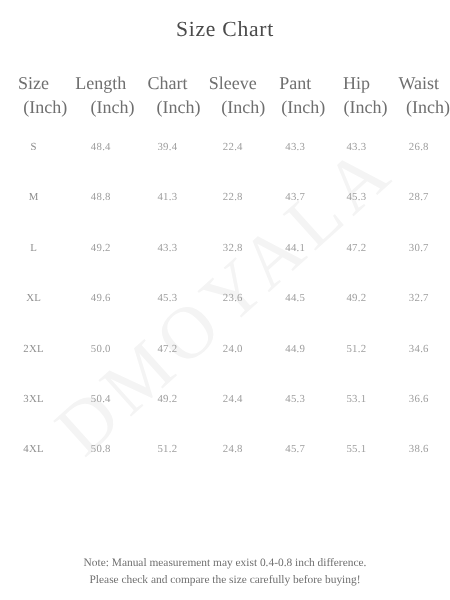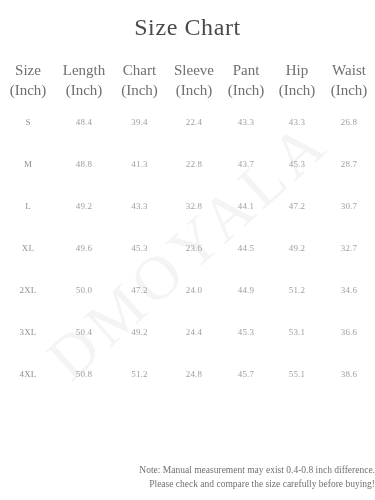--- a/index.html
+++ b/index.html
@@ -38,21 +38,21 @@
     font-weight: 400;
   }
 
   
   .title {
     position: absolute;
     top: 14px;
     left: 0;
     width: 375px;
     text-align: center;
-    font-size: 24px;
+    font-size: 18px;
     color: #4a4a4a;
     letter-spacing: 0.6px;
     z-index: 2;
   }
 
   
   .chart-table {
     position: absolute;
     top: 60px;
     left: 0;
@@ -70,20 +70,21 @@
     font-weight: 400;
   }
   .chart-table th {
     height: 38px;
     font-size: 15px;
     color: #6f6f6f;
     line-height: 1.35;
   }
   .chart-table th .unit {
     display: block;
+    text-align: right;
   }
   .chart-table td {
     height: 42px;
     font-size: 9px;
     color: #9e9e9e;
     letter-spacing: 0.2px;
   }
   .chart-table td.size-cell {
     color: #8f8f8f;
   }
@@ -96,21 +97,21 @@
   col.c4 { width: 50px; }
   col.c5 { width: 52px; }
   col.c6 { width: 52px; }
 
   
   .note {
     position: absolute;
     bottom: 8px;
     left: 0;
     width: 375px;
-    text-align: right;
+    text-align: center;
     font-size: 9.5px;
     color: #707070;
     line-height: 1.55;
     z-index: 2;
   }
   .note .line { display: block; }
 </style>
 </head>
 <body>
 

